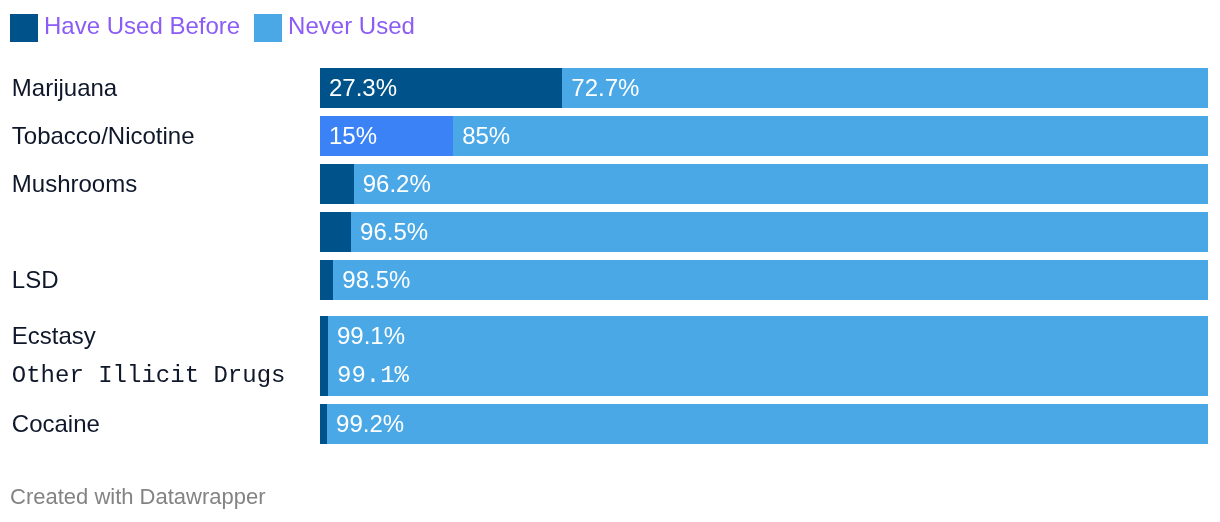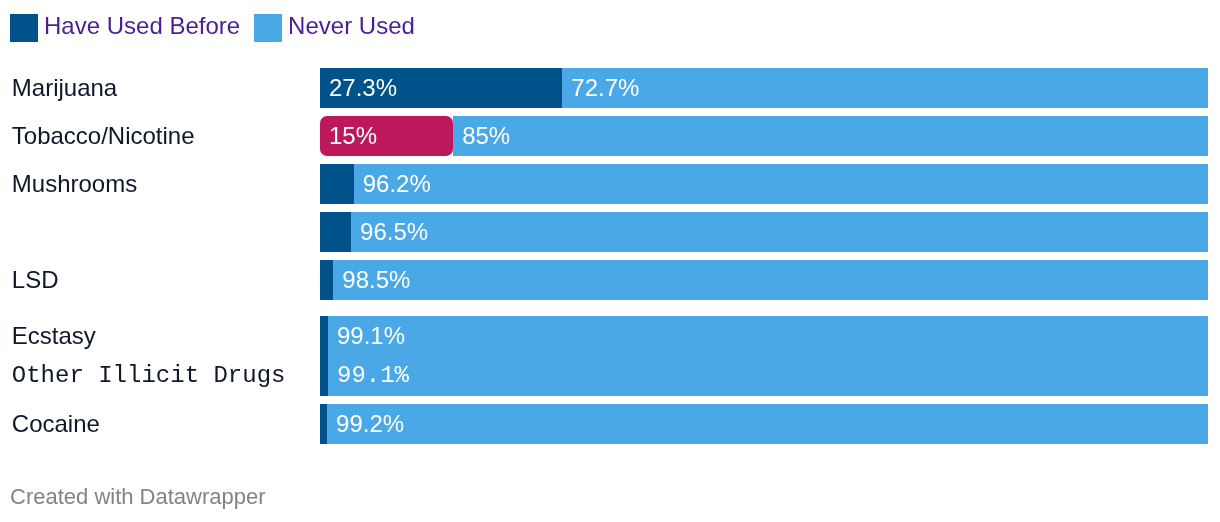--- a/index.html
+++ b/index.html
@@ -38,21 +38,21 @@
     height: 28px;
   }
   .legend-swatch {
     width: 28px;
     height: 28px;
     flex: 0 0 28px;
   }
   .legend-label {
     font-size: 24px;
     line-height: 28px;
-    color: #4c1d95;
+    color: #8b5cf6;
     margin-left: 6px;
     white-space: nowrap;
     position: relative;
     top: -2px;
   }
   .legend-gap { width: 14px; flex: 0 0 14px; }
 
   
   .rows {
     position: absolute;
@@ -136,21 +136,21 @@
             <span class="seg-label">27.3%</span>
           </div>
           <div class="seg" style="background: rgb(74, 168, 230); width: 72.7%;">
             <span class="seg-label">72.7%</span>
           </div>
         </div>
       </div>
       <div class="row" style="top: 48px;">
         <div class="row-label">Tobacco/Nicotine</div>
         <div class="bar">
-          <div class="seg" style="background: #be185d; width: 15%; border-radius: 7px;">
+          <div class="seg" style="background: #3b82f6; width: 15%;">
             <span class="seg-label">15%</span>
           </div>
           <div class="seg" style="background: rgb(74, 168, 230); width: 85%;">
             <span class="seg-label">85%</span>
           </div>
         </div>
       </div>
       <div class="row" style="top: 96px;">
         <div class="row-label">Mushrooms</div>
         <div class="bar">

